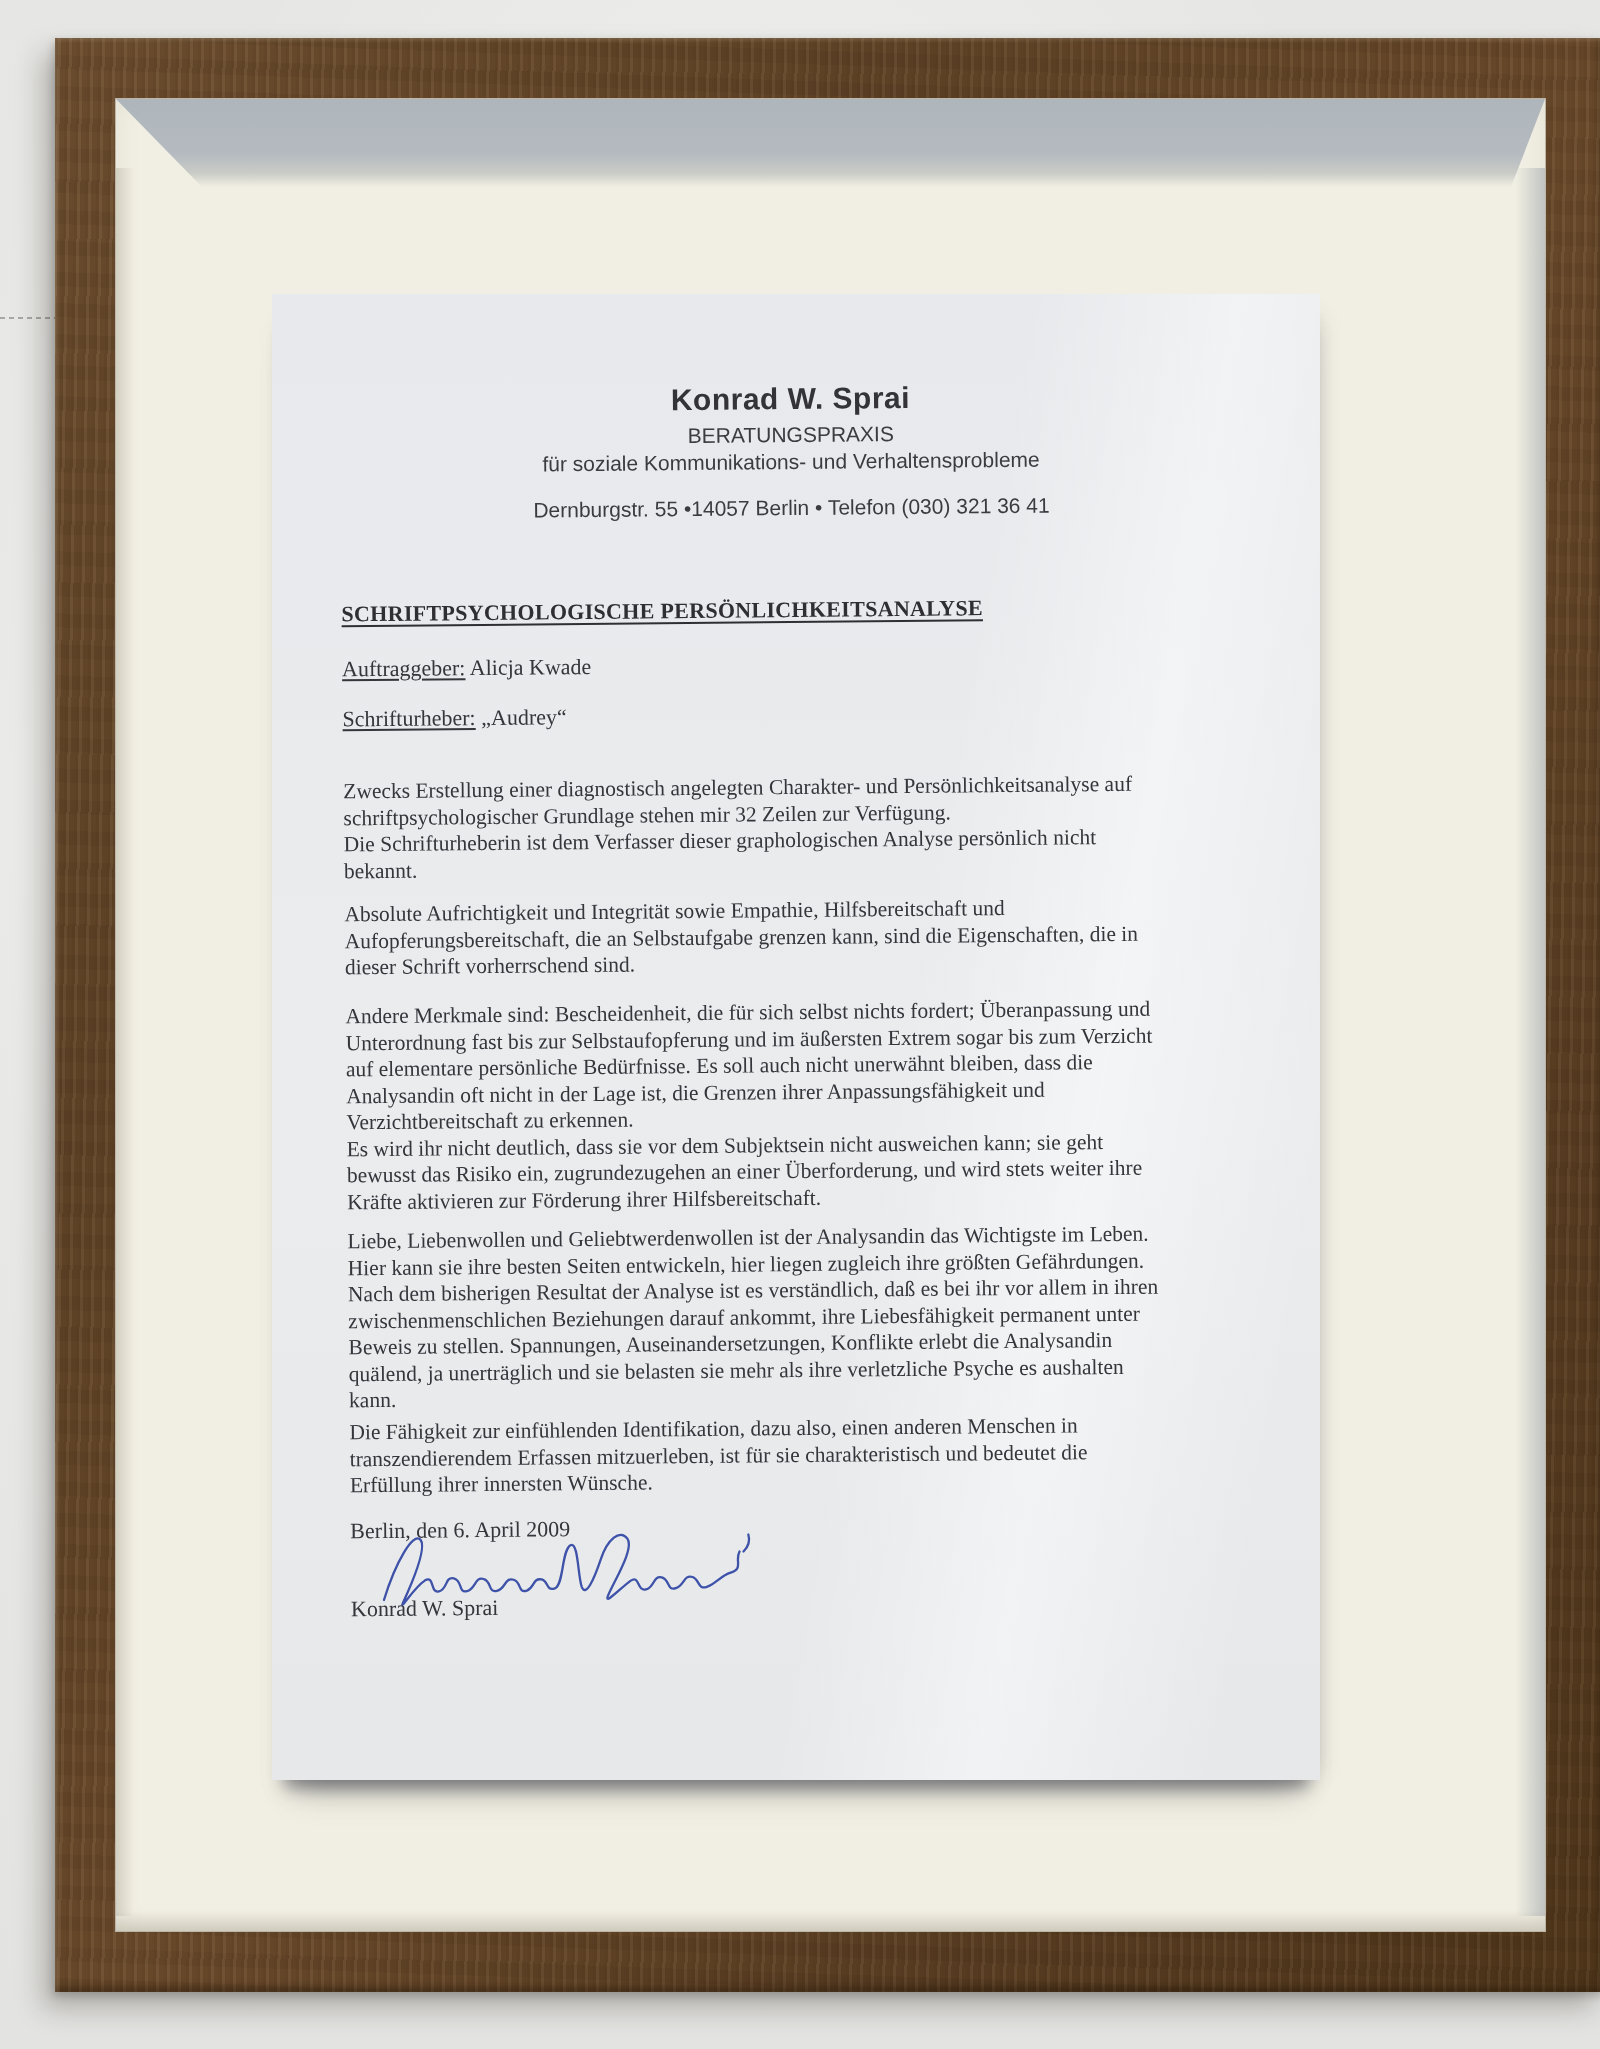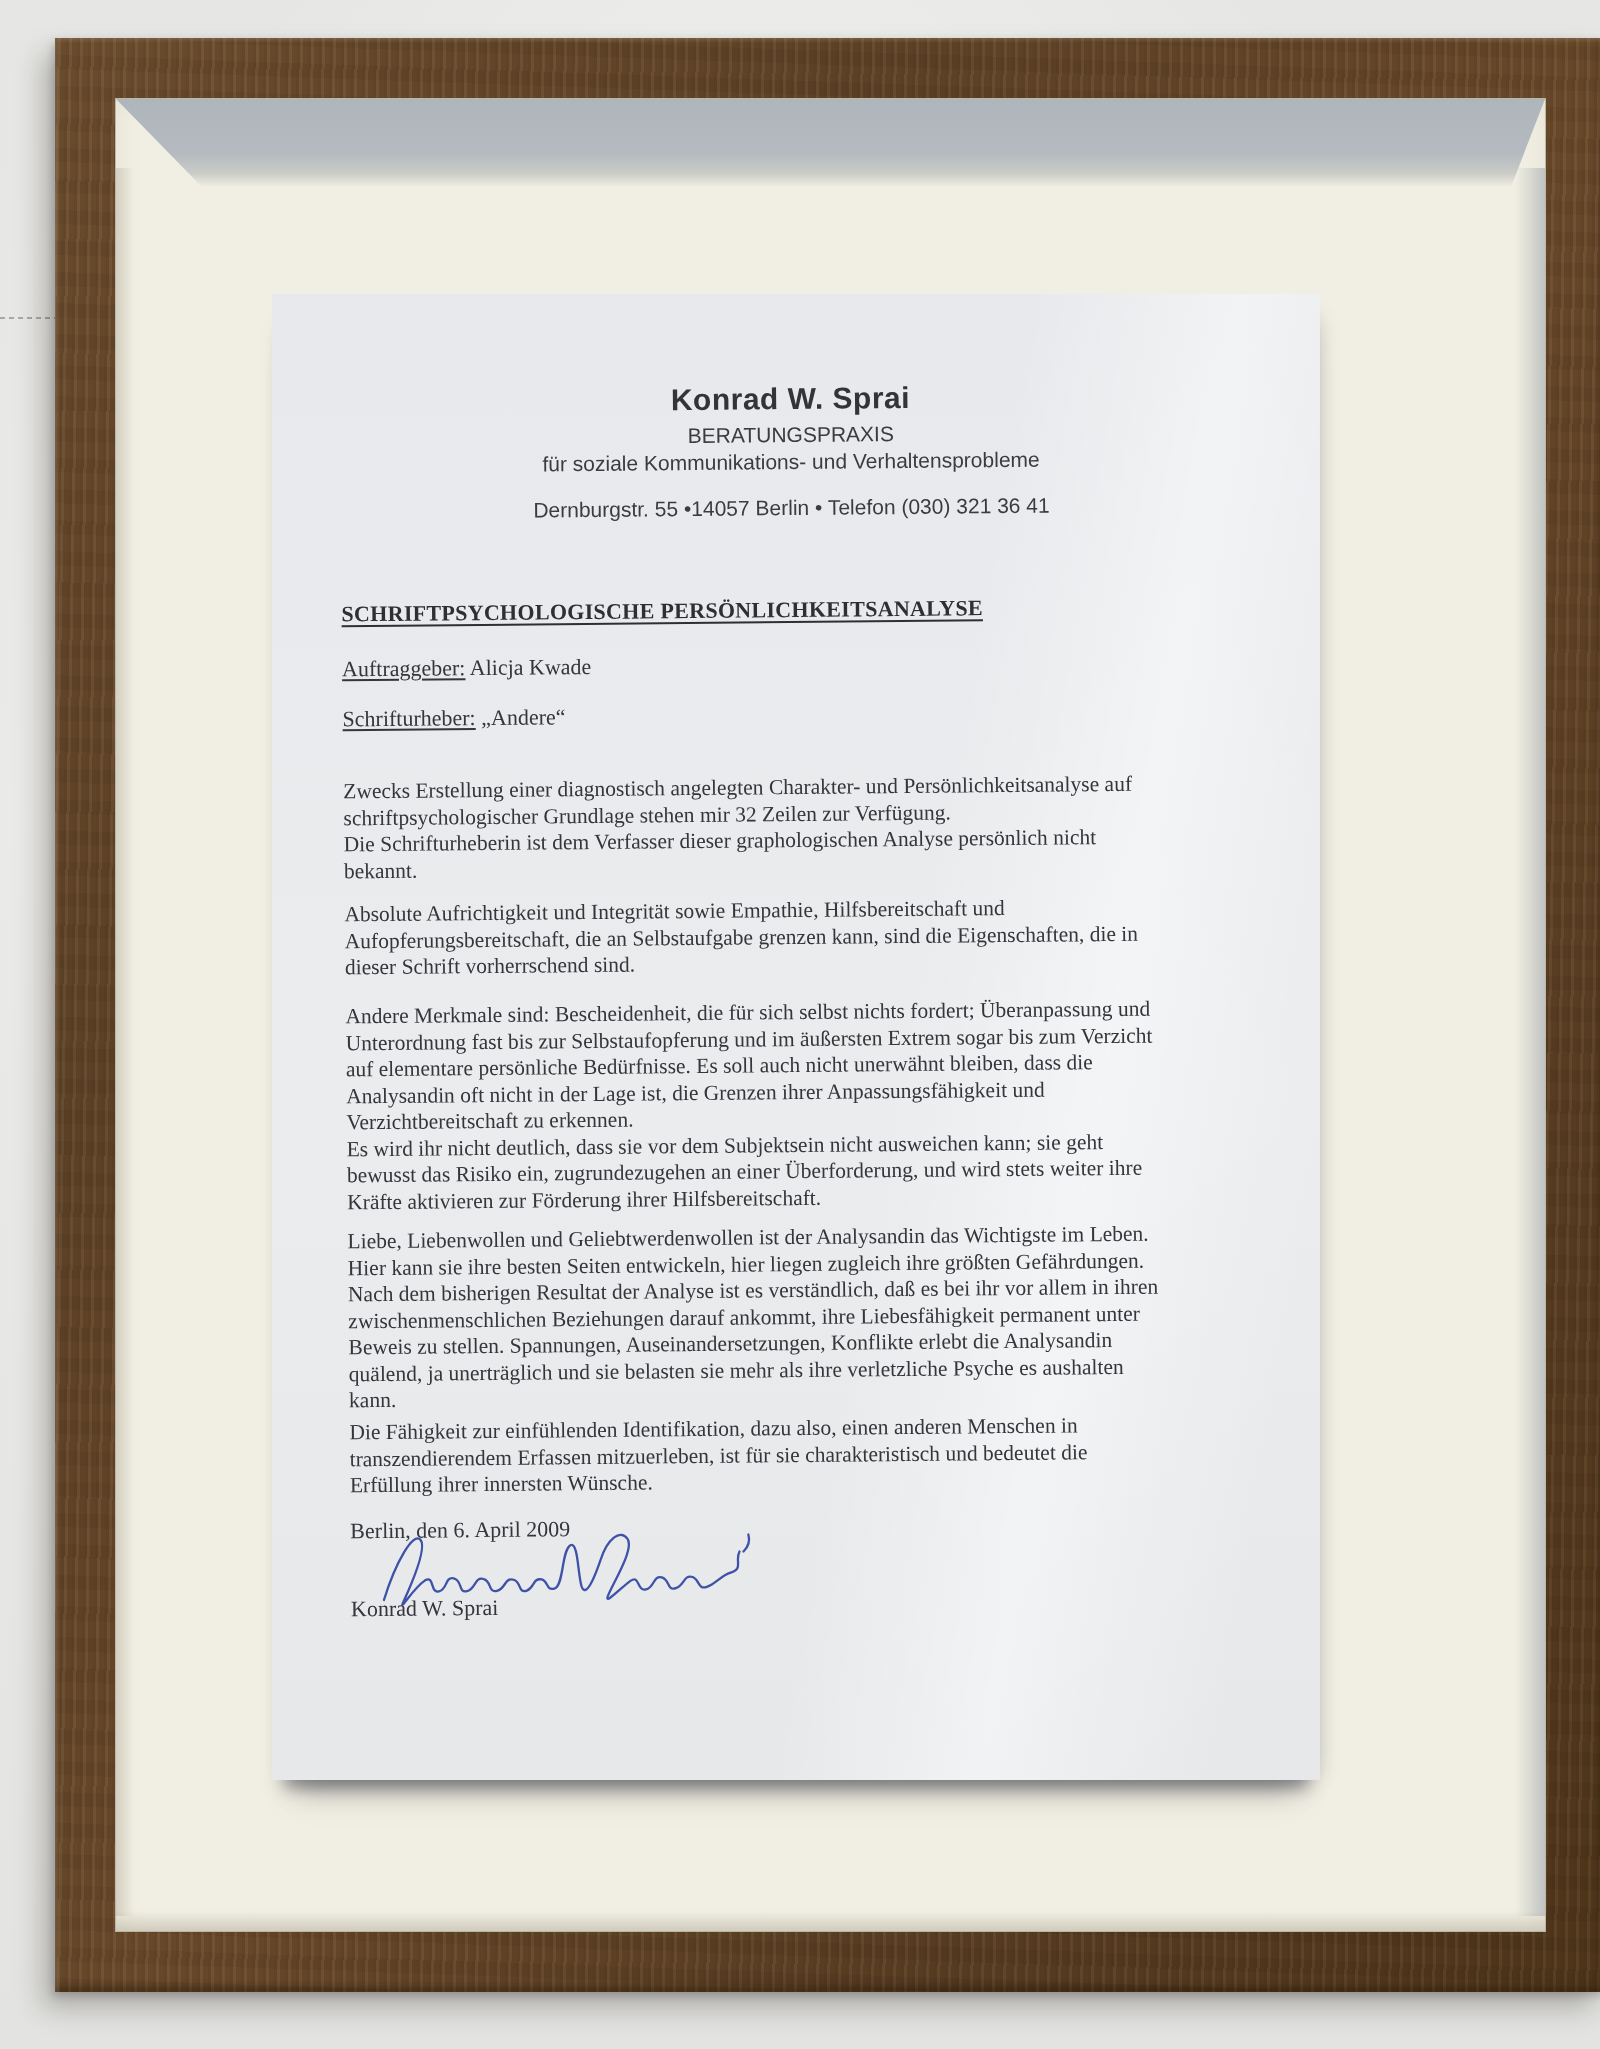--- a/index.html
+++ b/index.html
@@ -117,21 +117,21 @@
           </div>
 
           <div class="doc-title">SCHRIFTPSYCHOLOGISCHE PERSÖNLICHKEITSANALYSE</div>
 
           <div class="meta-row meta-client">
             <span class="meta-label">Auftraggeber:</span>
             <span>Alicja Kwade</span>
           </div>
           <div class="meta-row meta-writer">
             <span class="meta-label">Schrifturheber:</span>
-            <span>„Andere“</span>
+            <span>„Audrey“</span>
           </div>
 
           <div class="para p1">
             <div class="line">Zwecks Erstellung einer diagnostisch angelegten Charakter- und Persönlichkeitsanalyse auf</div>
             <div class="line">schriftpsychologischer Grundlage stehen mir 32 Zeilen zur Verfügung.</div>
             <div class="line">Die Schrifturheberin ist dem Verfasser dieser graphologischen Analyse persönlich nicht</div>
             <div class="line">bekannt.</div>
           </div>
 
           <div class="para p2">

